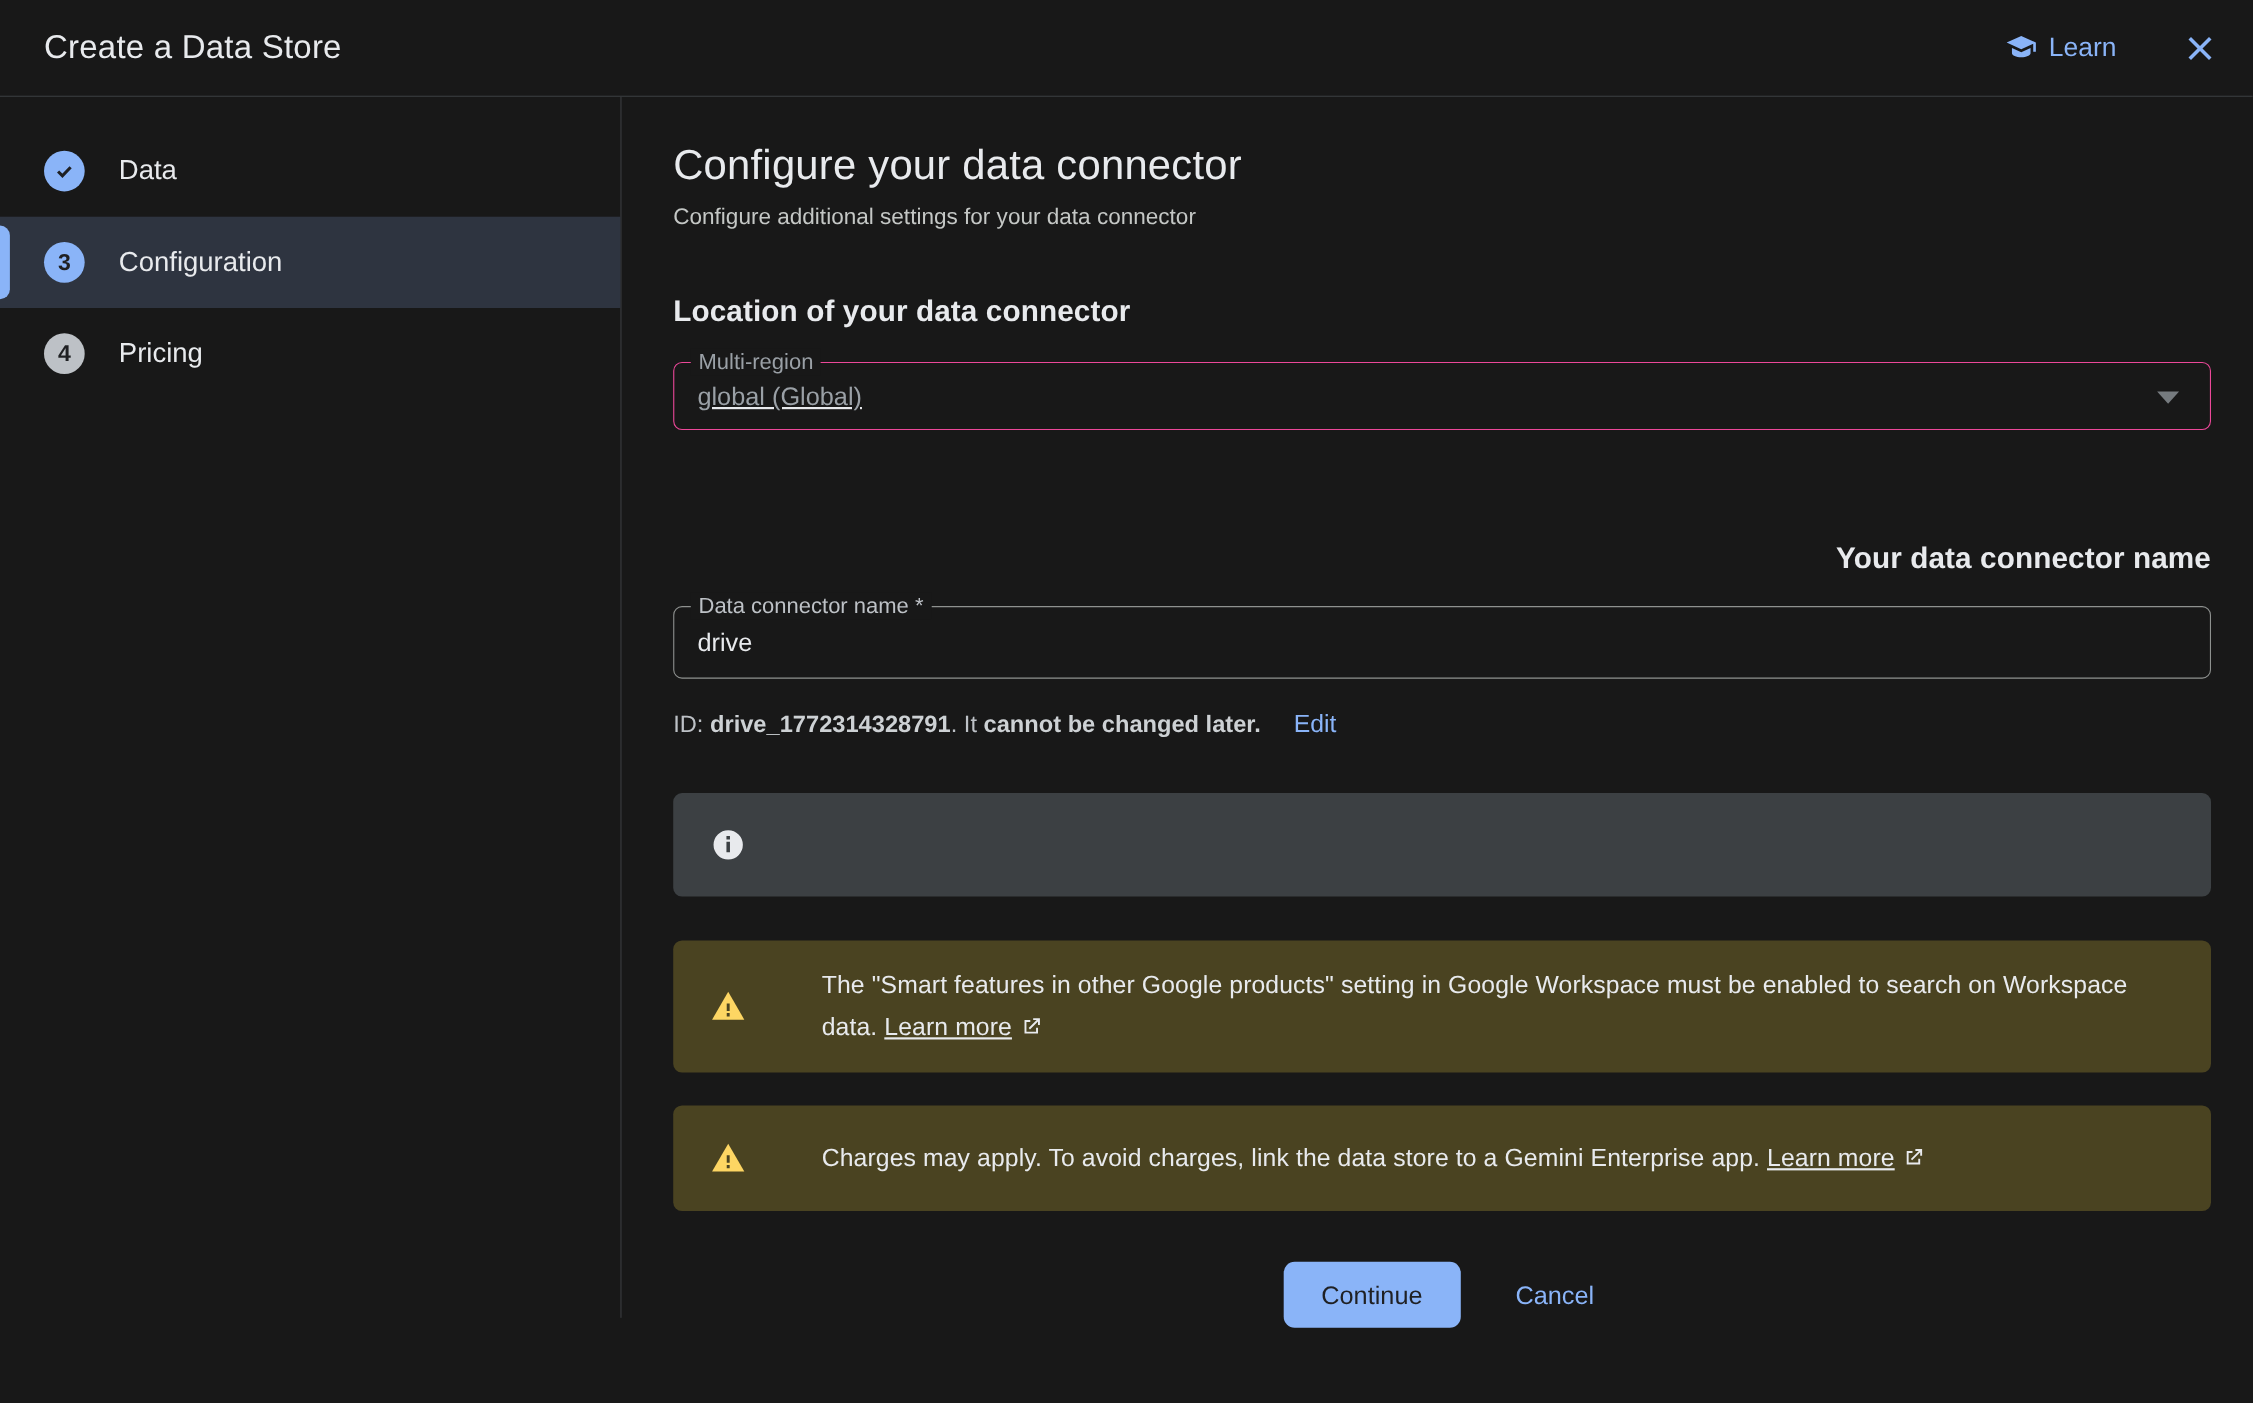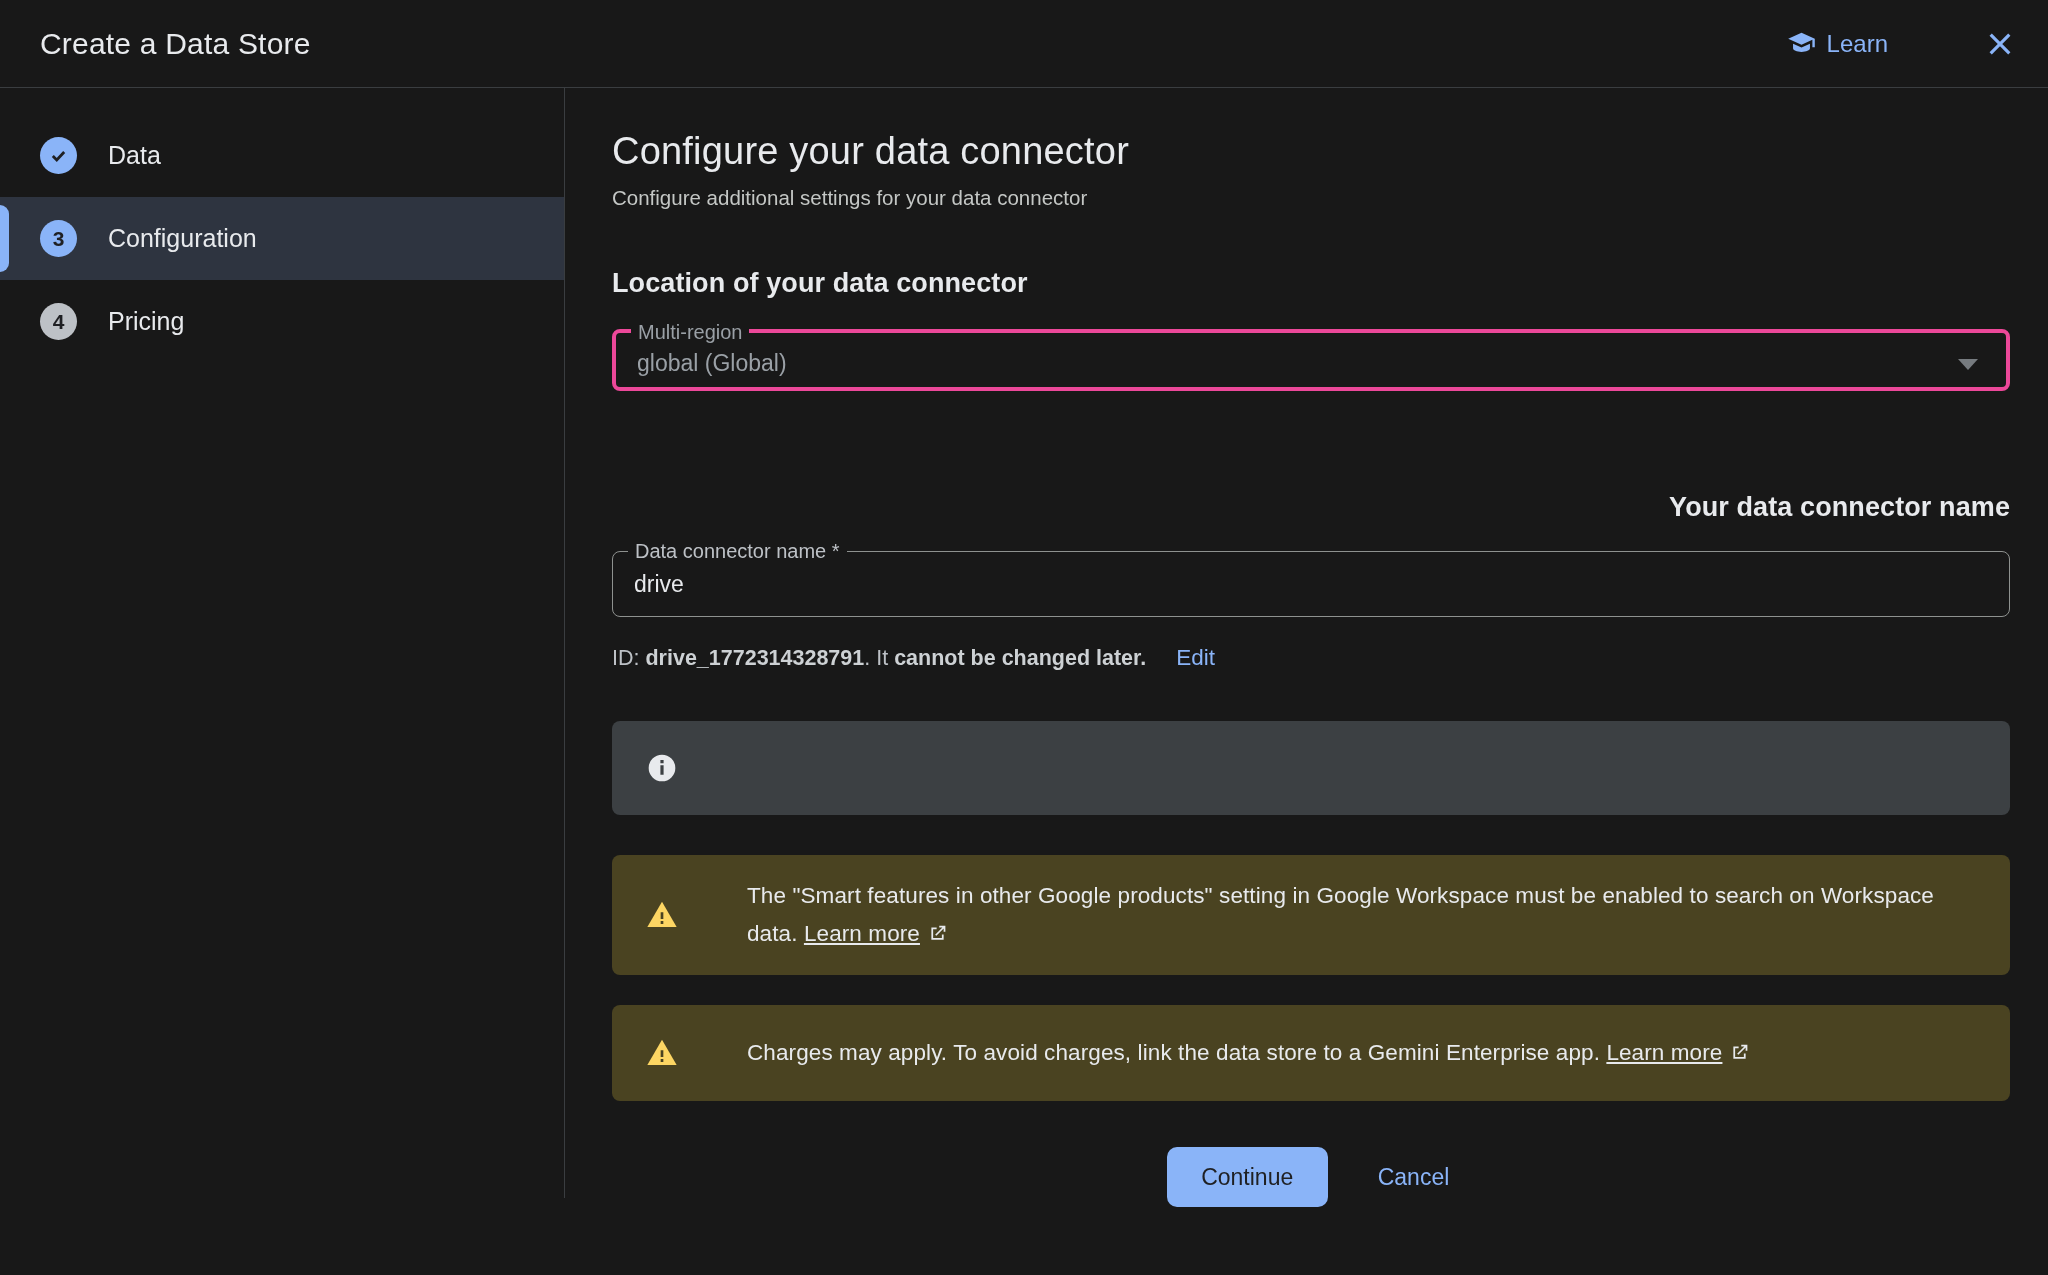--- a/index.html
+++ b/index.html
@@ -11,21 +11,20 @@
     color:#e8eaed;
     overflow:hidden;
   }
 
   
   .topbar {
     height:88px;
     display:flex; align-items:center;
     padding:0 28px 0 40px;
     border-bottom:1px solid #3a3d40;
-    gap:36px;
   }
   .topbar .title { font-size:30px; font-weight:400; color:#e8eaed; letter-spacing:.2px; }
   .topbar .spacer { flex:1; }
   .learn-link {
     display:flex; align-items:center; gap:11px;
     color:#8ab4f8; font-size:24px; text-decoration:none;
     margin-right:56px; cursor:pointer;
   }
   .learn-link svg { width:29px; height:29px; }
   .close-btn {
@@ -70,21 +69,21 @@
   h1 { margin:0; font-size:38px; font-weight:400; color:#e8eaed; letter-spacing:.2px; }
   .sub { margin:13px 0 0 0; font-size:20.5px; color:#c4c7c5; }
   h2 { margin:0; font-size:27px; font-weight:700; color:#e8eaed; letter-spacing:.1px; }
   .h2-location { margin-top:58px; }
   .h2-name { margin-top:101px;text-align:right; }
 
   .fieldbox {
     position:relative; width:1398px; border-radius:8px;
   }
   .selectbox {
-    margin-top:30px; height:62px; border:4px solid #ec4899; cursor:default;
+    margin-top:30px; height:62px; border:1px solid #ec4899; cursor:default;text-decoration:underline;
   }
   .flabel {
     position:absolute; top:-13px; left:15px;
     background:#181818; padding:0 7px;
     font-size:20px; color:#9aa0a6; line-height:24px;
   }
   .fvalue { line-height:60px; padding-left:21px; font-size:23px; color:#9aa0a6; }
   .caret {
     position:absolute; right:28px; top:26px;
     width:0; height:0;

